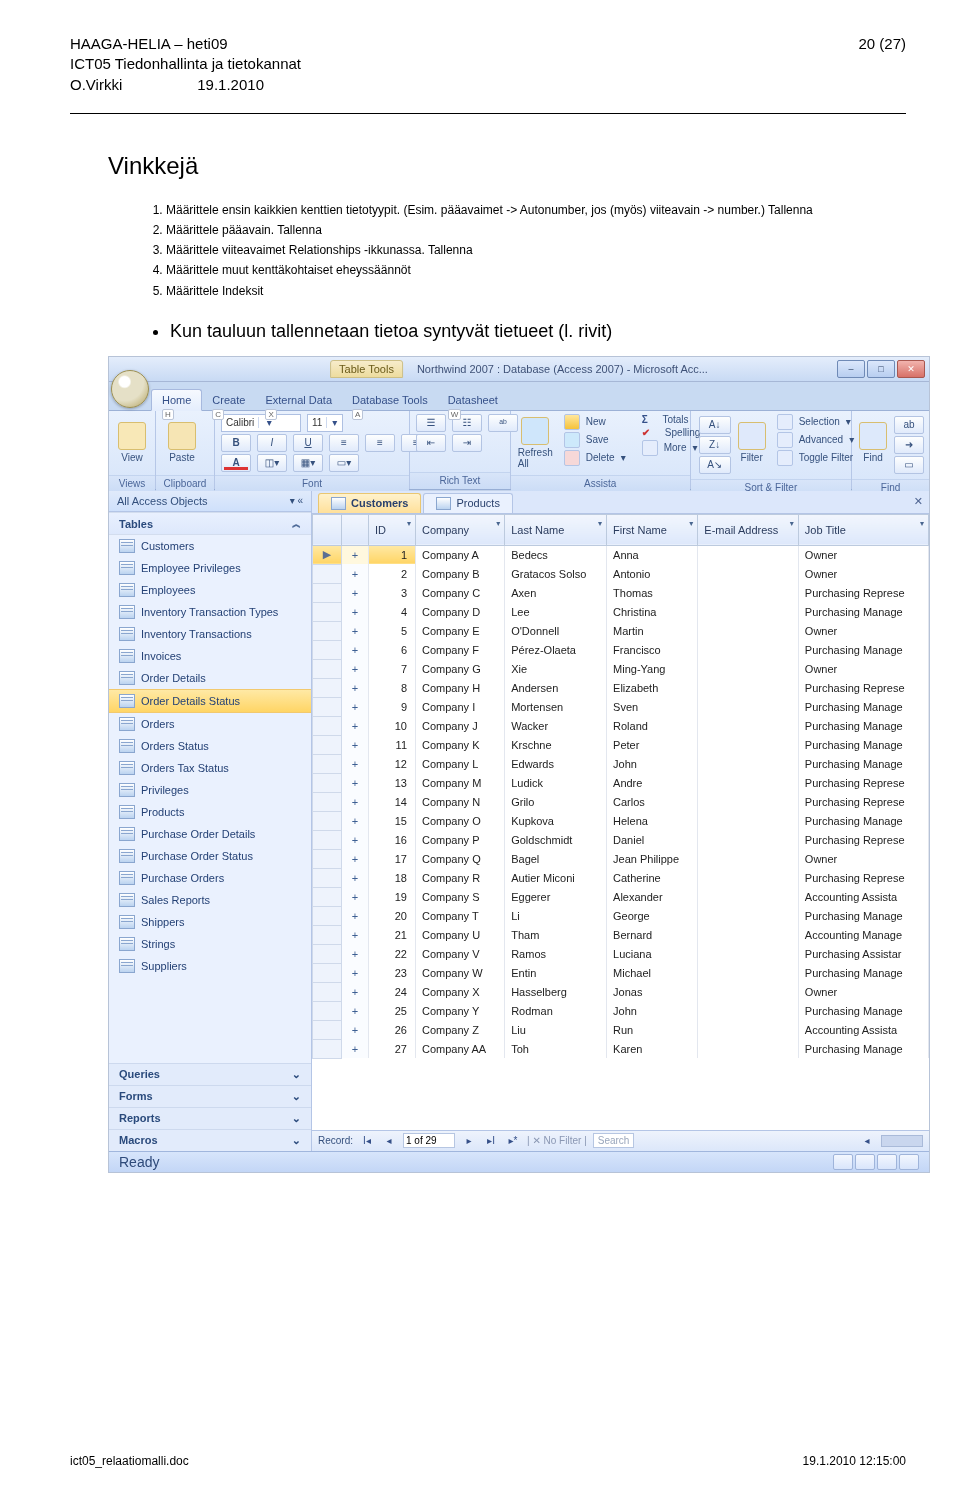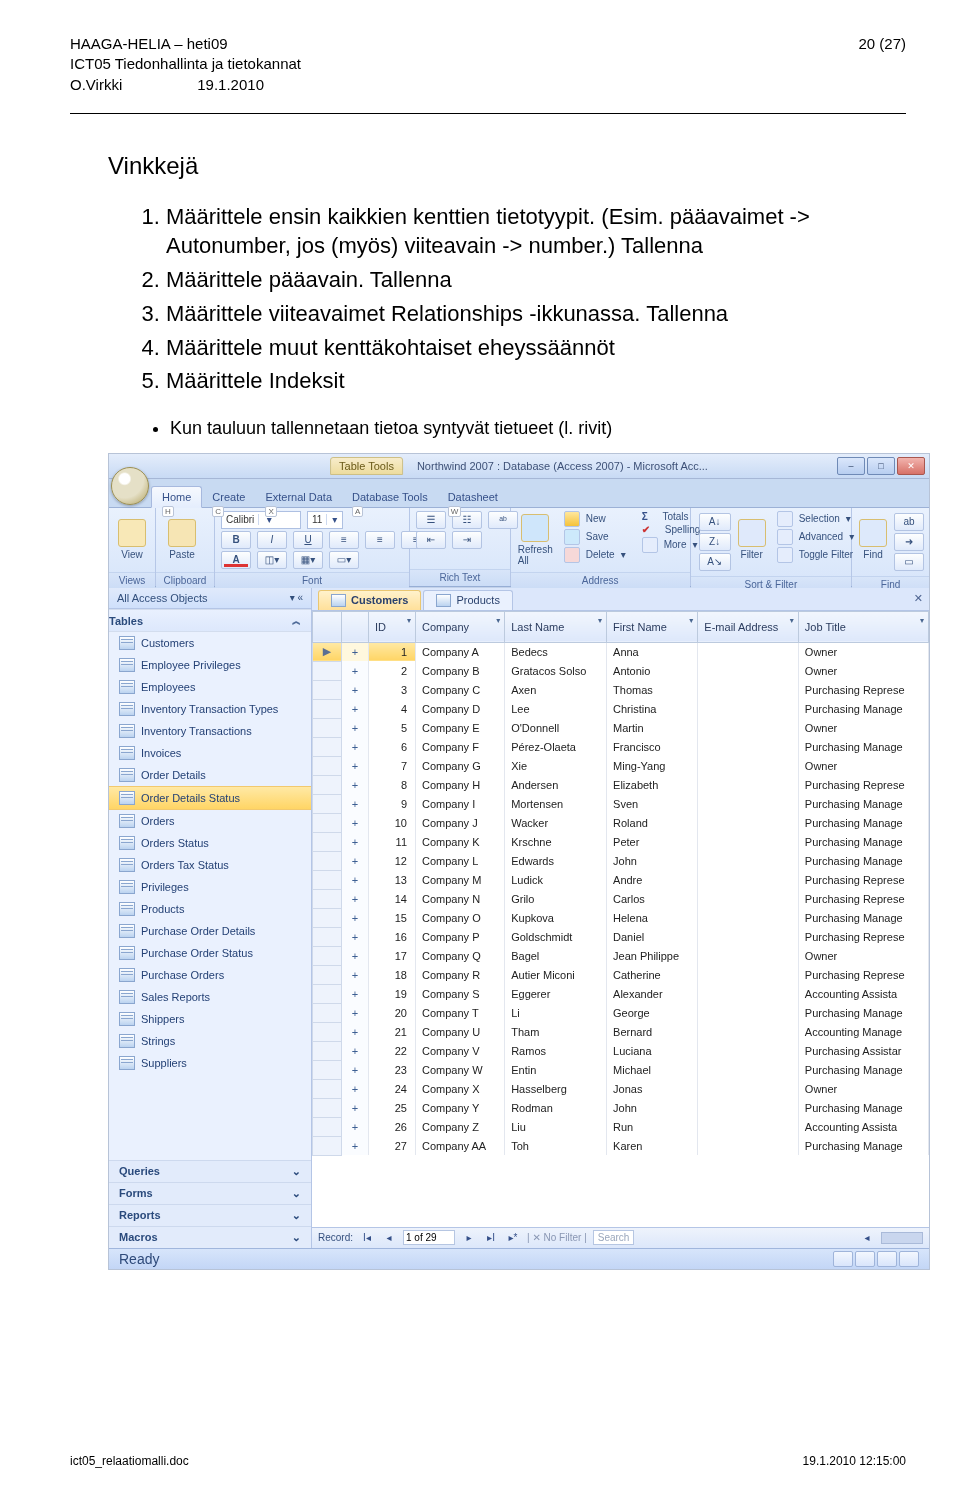--- a/index.html
+++ b/index.html
@@ -3,21 +3,21 @@
 <meta charset="utf-8">
 <style>
   html, body { margin:0; padding:0; background:#fff; font-family:Arial, Helvetica, sans-serif; color:#000; }
   .page { width:960px; min-height:1492px; margin:0; position:relative; box-sizing:border-box; padding:34px 54px 60px 70px; }
   .header { display:flex; justify-content:space-between; font-size:15px; line-height:1.35; }
   .hleft { }
   .hright { text-align:right; }
   hr.headrule { margin:18px 0 38px 0; border:none; border-top:1px solid #000; }
   .content { margin-left:38px; margin-right:0; }
   h2.vinkk { font-size:24px; font-weight:400; margin:0 0 22px 0; }
-  ol.mainlist { font-size:22px; line-height:1.35; margin:0 0 0 36px; padding:0 0 0 22px; }
+  ol.mainlist { font-size:12px; line-height:1.35; margin:0 0 0 36px; padding:0 0 0 22px; }
   ol.mainlist li { margin-bottom:4px; }
   ul.bullets { font-size:18px; margin:22px 0 14px 42px; padding:0 0 0 20px; }
   ul.bullets li { margin-bottom:6px; }
 
   .sshot { border:1px solid #b7c3d7; margin-top:10px; width:820px; font-family:"Segoe UI","Tahoma",sans-serif; font-size:11px; color:#222; background:#e8eef9; }
   .titlebar { height:24px; display:flex; align-items:center; justify-content:flex-end; background:linear-gradient(#e4edfb,#c8daf4); border-bottom:1px solid #a6b7d6; position:relative; }
   .titletext { position:absolute; left:50%; transform:translateX(-50%); top:0; height:100%; display:flex; align-items:center; gap:14px; font-size:11px; color:#3e5177; }
   .ttool { background:linear-gradient(#f7eccb,#eddc9e); border:1px solid #cdbf86; border-radius:3px 3px 0 0; padding:2px 8px; color:#6a5a19; }
   .winbtns { display:flex; gap:2px; padding-right:4px; }
   .winbtn { width:26px; height:16px; border:1px solid #6f8ab6; border-radius:2px; background:linear-gradient(#dbe7fb,#b8cef0); display:flex; align-items:center; justify-content:center; font-size:9px; color:#2e4164; }
@@ -42,21 +42,21 @@
   .ribline { display:flex; flex-direction:column; gap:2px; padding:3px 6px; flex:1; }
   .rl { display:flex; align-items:center; gap:6px; font-size:10px; color:#36517d; white-space:nowrap; }
   .ricn { width:14px; height:14px; background:#e5edfc; border:1px solid #b3c5e6; border-radius:2px; display:inline-block; }
   .ricn.star { background:linear-gradient(#ffe79d,#f5c23a); }
   .ricn.save { background:#cde9fb; }
   .ricn.del { background:#f6d8d8; }
 
   .workarea { display:flex; background:#eaf1fe; border-top:1px solid #c3d2ea; height:660px; }
   .navpane { width:202px; background:#eaf1fe; border-right:1px solid #b4c5e6; display:flex; flex-direction:column;justify-content:center; }
   .navhead { display:flex; align-items:center; justify-content:space-between; padding:4px 8px; background:linear-gradient(#e0eafb,#cfe0fb); border-bottom:1px solid #b4c5e6; font-size:11px; color:#324f7c; }
-  .navcat { font-size:11px; font-weight:bold; color:#2a4a7c; padding:5px 10px 3px 0; border-top:1px solid #d3ddee; border-bottom:1px solid #d3ddee; background:linear-gradient(#e9f0fe,#dde8fc); display:flex; justify-content:space-between; align-items:center; }
+  .navcat { font-size:11px; font-weight:bold; color:#2a4a7c; padding:5px 10px 3px 10px; border-top:1px solid #d3ddee; border-bottom:1px solid #d3ddee; background:linear-gradient(#e9f0fe,#dde8fc); display:flex; justify-content:space-between; align-items:center; }
   .navcat .chev { font-size:9px; color:#4f6b99; }
   .navlist { overflow:auto; flex:1; }
   .navitem { display:flex; align-items:center; gap:6px; padding:2px 10px; font-size:11px; color:#244175; cursor:default; height:18px; }
   .navitem.sel { background:linear-gradient(#ffe9a5,#ffd565); border-top:1px solid #f2c96e; border-bottom:1px solid #f2c96e; }
   .navitem .ticn { width:14px; height:12px; background:linear-gradient(#fff,#bbd3f0); border:1px solid #8aa6cf; position:relative; }
   .navitem .ticn::before{ content:""; position:absolute; left:1px; right:1px; top:2px; height:1px; background:#8aa6cf; }
   .navitem .ticn::after{ content:""; position:absolute; left:1px; right:1px; top:5px; height:1px; background:#8aa6cf; }
   .navbot { }
   .navgrp { font-size:11px; font-weight:bold; color:#2a4a7c; padding:4px 10px; border-top:1px solid #cdd9ee; display:flex; justify-content:space-between; align-items:center; background:#e2ebfb; }
 
@@ -228,21 +228,21 @@
                   <span>Save</span>
                 </div>
               <div class="rl"><span class="ricn del"></span><span>Delete</span> ▾</div>
             </div>
             <div class="ribline" style="padding-top:0;">
               <div class="rl"><b style="color:#355089;">Σ</b>&nbsp;<span>Totals</span></div>
               <div class="rl"><span style="color:#c33;font-weight:bold;">✔</span>&nbsp;<span>Spelling</span></div>
               <div class="rl"><span class="ricn"></span><span>More</span> ▾</div>
             </div>
           </div>
-          <div class="gname">Address</div>
+          <div class="gname">Assista</div>
         </div>
         <div class="ribgrp" style="min-width:150px;">
           <div class="row" style="align-items:flex-start;">
             <div style="display:flex;flex-direction:column;gap:2px;padding:2px;">
               <div class="smbtn" style="width:22px;">A↓</div>
               <div class="smbtn" style="width:22px;">Z↓</div>
               <div class="smbtn" style="width:22px;">A↘</div>
             </div>
             <div class="bigbtn" style="width:36px;">
                 <div class="bigicn" style="background:#dfe9fb;"></div>

